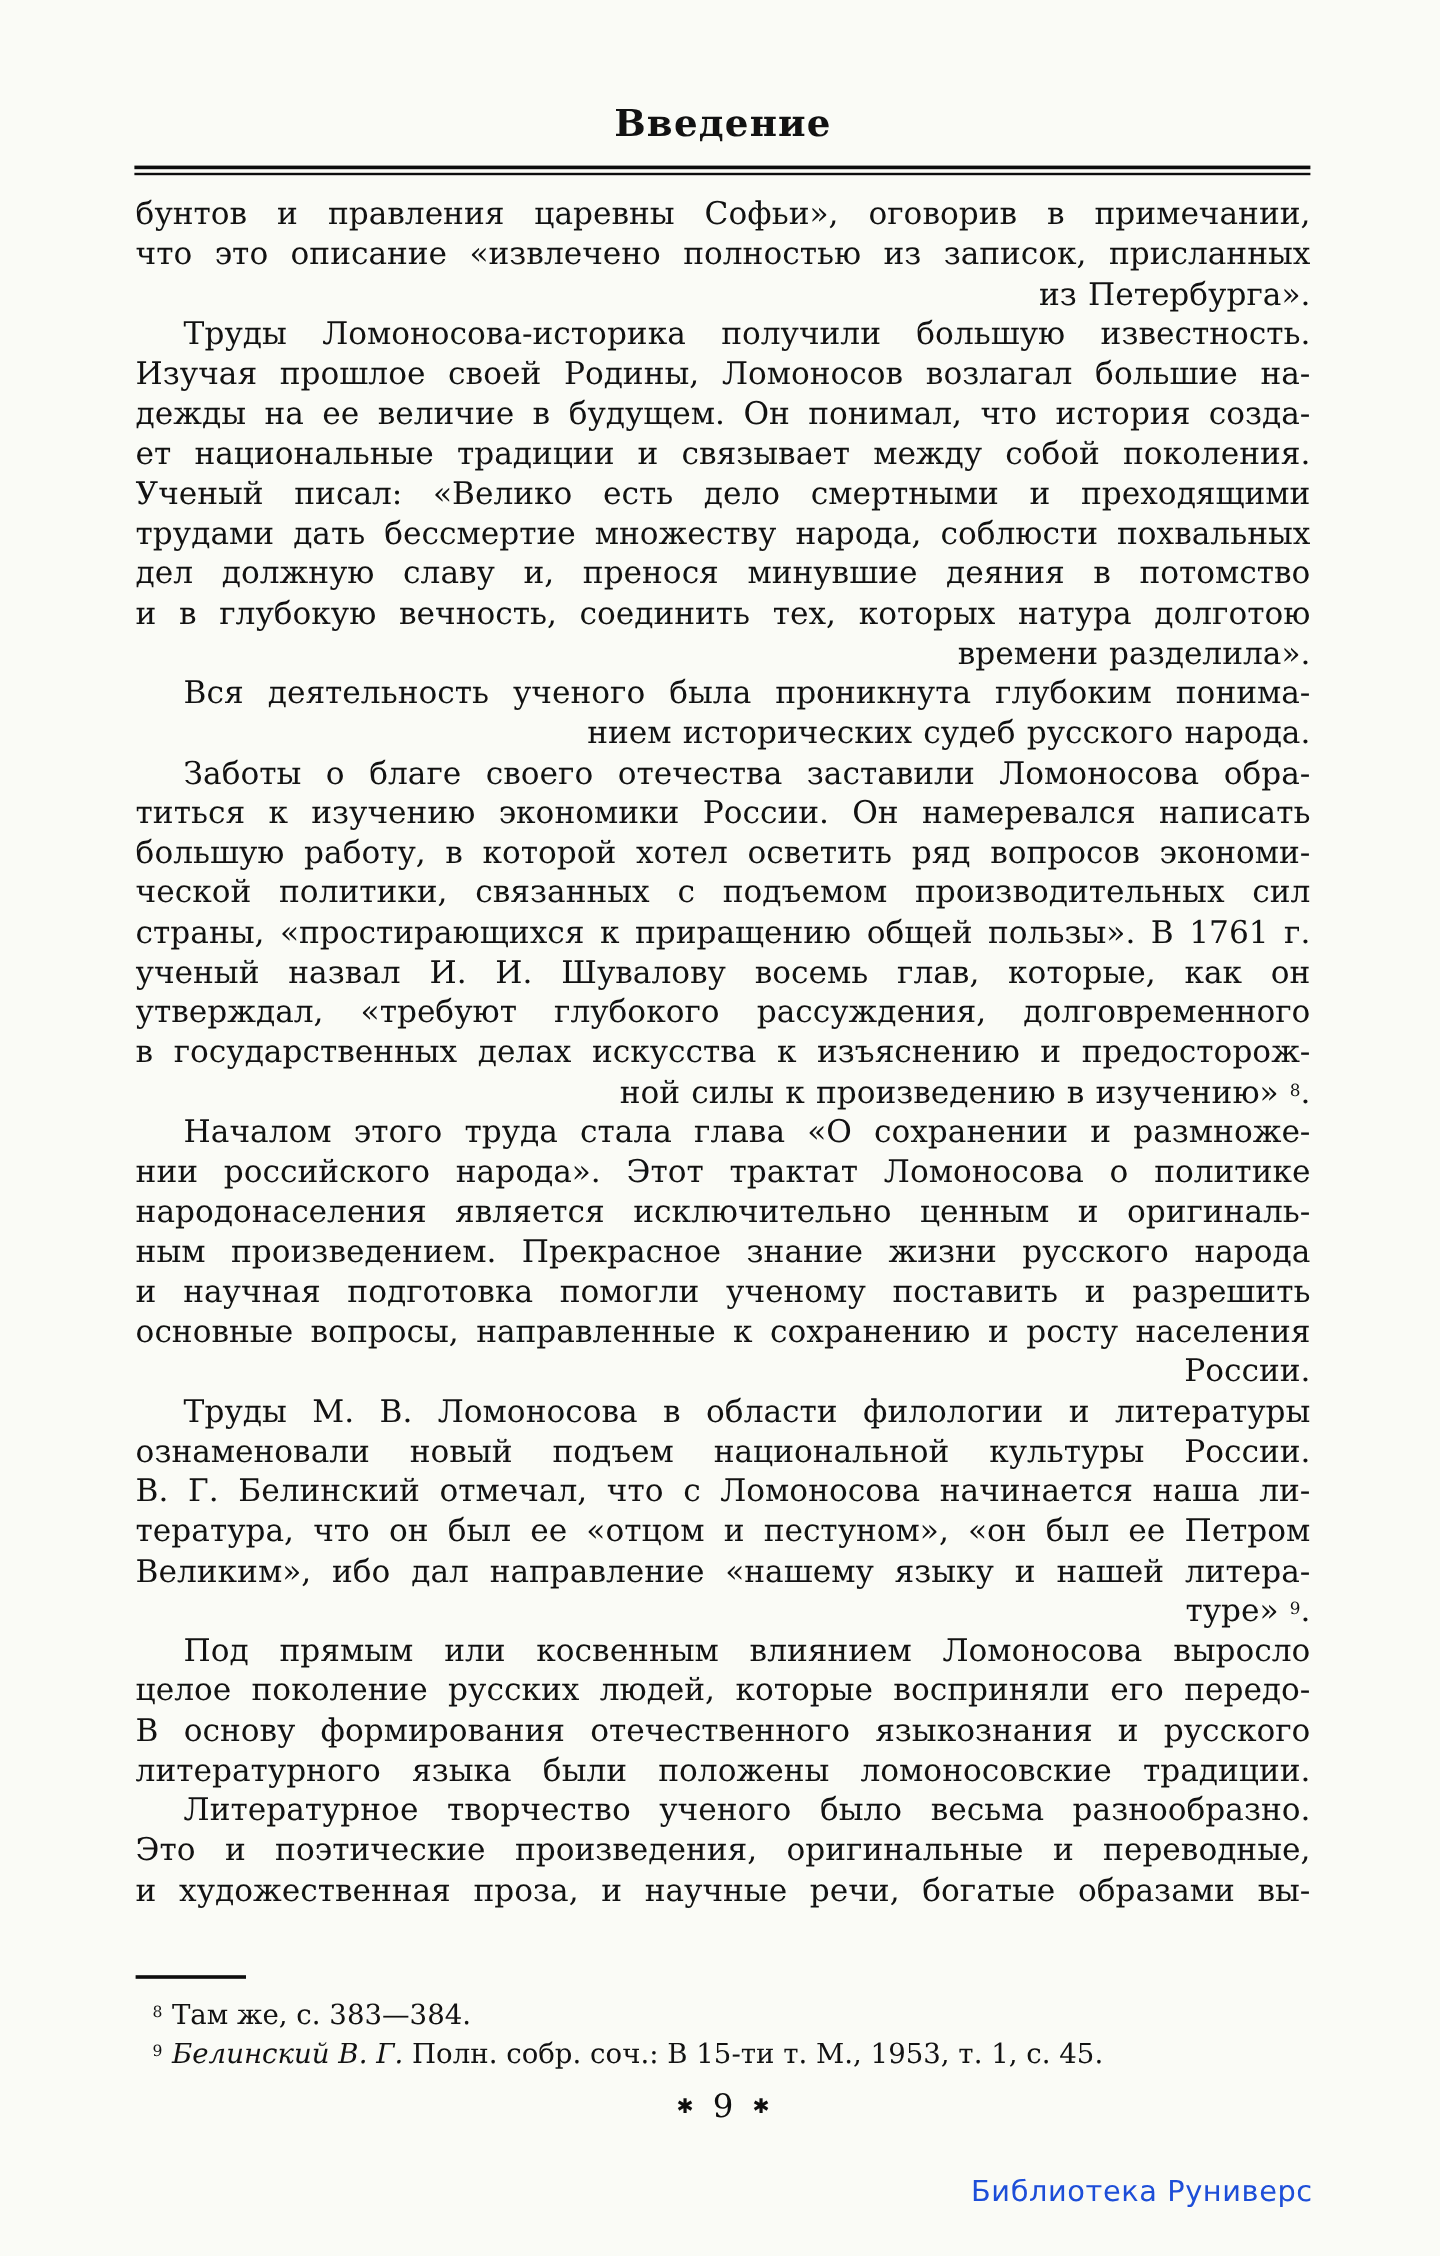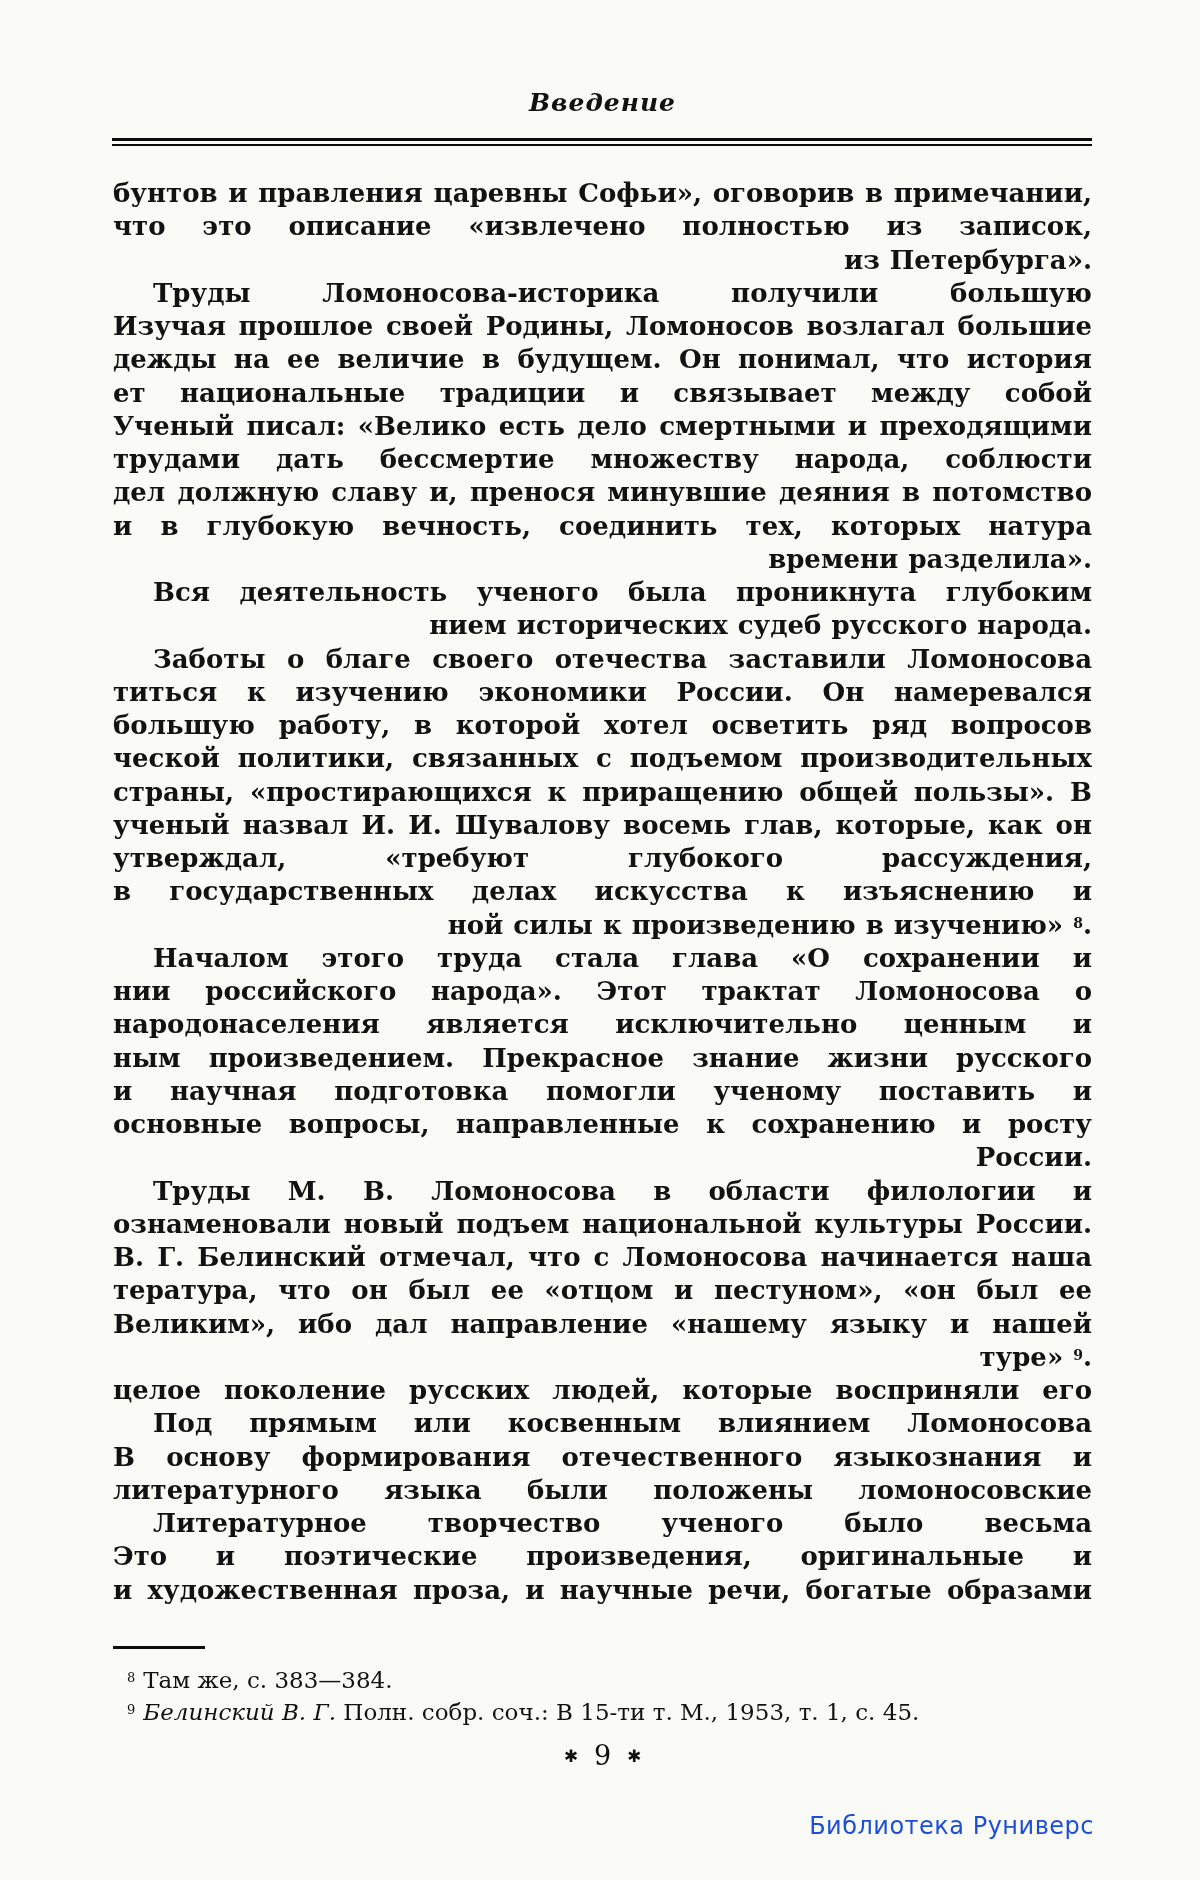--- a/index.html
+++ b/index.html
@@ -7,33 +7,33 @@
     position:relative;
     width:1200px; height:1880px;
     background:#fafbf6;
     overflow:hidden;
     font-family:"DejaVu Serif", serif;
     color:#121212;
   }
   .header-title {
     position:absolute; top:86px; left:113px; width:979px;
     text-align:center;
-    font-style:italic; font-weight:700;
-    font-size:25px; line-height:34px;
+    font-weight:700;
+    font-size:31px; line-height:34px;
     letter-spacing:1px;
   }
   .header-rule {
     position:absolute; left:112px; top:138px; width:980px;
     height:3px;
     border-top:3px solid #0d0d0d;
     border-bottom:2px solid #0d0d0d;
   }
   .body-text {
-    position:absolute; left:113px; top:177px; width:979px;
-    font-size:26px; line-height:33.25px;font-weight:bold;
+    position:absolute; left:113px; top:163px; width:979px;
+    font-size:26px; line-height:33.25px;
   }
   .body-text .line {
     height:33.25px; overflow:hidden;
     text-align:right;
     word-spacing:1px;
   }
   .body-text .line.j { text-align:justify; text-align-last:justify; }
   .body-text .line.ind { text-indent:40px; }
   sup.fnref {
     font-size:14px; line-height:0; vertical-align:6px;
@@ -105,22 +105,22 @@
       <div class="line j"><span>ным произведением. Прекрасное знание жизни русского народа</span></div>
       <div class="line j"><span>и научная подготовка помогли ученому поставить и разрешить</span></div>
       <div class="line j"><span>основные вопросы, направленные к сохранению и росту населения</span></div>
       <div class="line"><span>России.</span></div>
       <div class="line j ind"><span>Труды М. В. Ломоносова в области филологии и литературы</span></div>
       <div class="line j"><span>ознаменовали новый подъем национальной культуры России.</span></div>
       <div class="line j"><span>В. Г. Белинский отмечал, что с Ломоносова начинается наша ли-</span></div>
       <div class="line j"><span>тература, что он был ее «отцом и пестуном», «он был ее Петром</span></div>
       <div class="line j"><span>Великим», ибо дал направление «нашему языку и нашей литера-</span></div>
       <div class="line"><span>туре» </span><sup class="fnref">9</sup><span>.</span></div>
+      <div class="line j ind"><span>Под прямым или косвенным влиянием Ломоносова выросло</span></div>
       <div class="line j"><span>целое поколение русских людей, которые восприняли его передо-</span></div>
-      <div class="line j ind"><span>Под прямым или косвенным влиянием Ломоносова выросло</span></div>
       <div class="line j"><span>В основу формирования отечественного языкознания и русского</span></div>
       <div class="line j"><span>литературного языка были положены ломоносовские традиции.</span></div>
       <div class="line j ind"><span>Литературное творчество ученого было весьма разнообразно.</span></div>
       <div class="line j"><span>Это и поэтические произведения, оригинальные и переводные,</span></div>
       <div class="line j"><span>и художественная проза, и научные речи, богатые образами вы-</span></div>
     </div>
 
   <div class="footnote-sep"></div>
 
   <div class="footnotes" id="footnotes">

